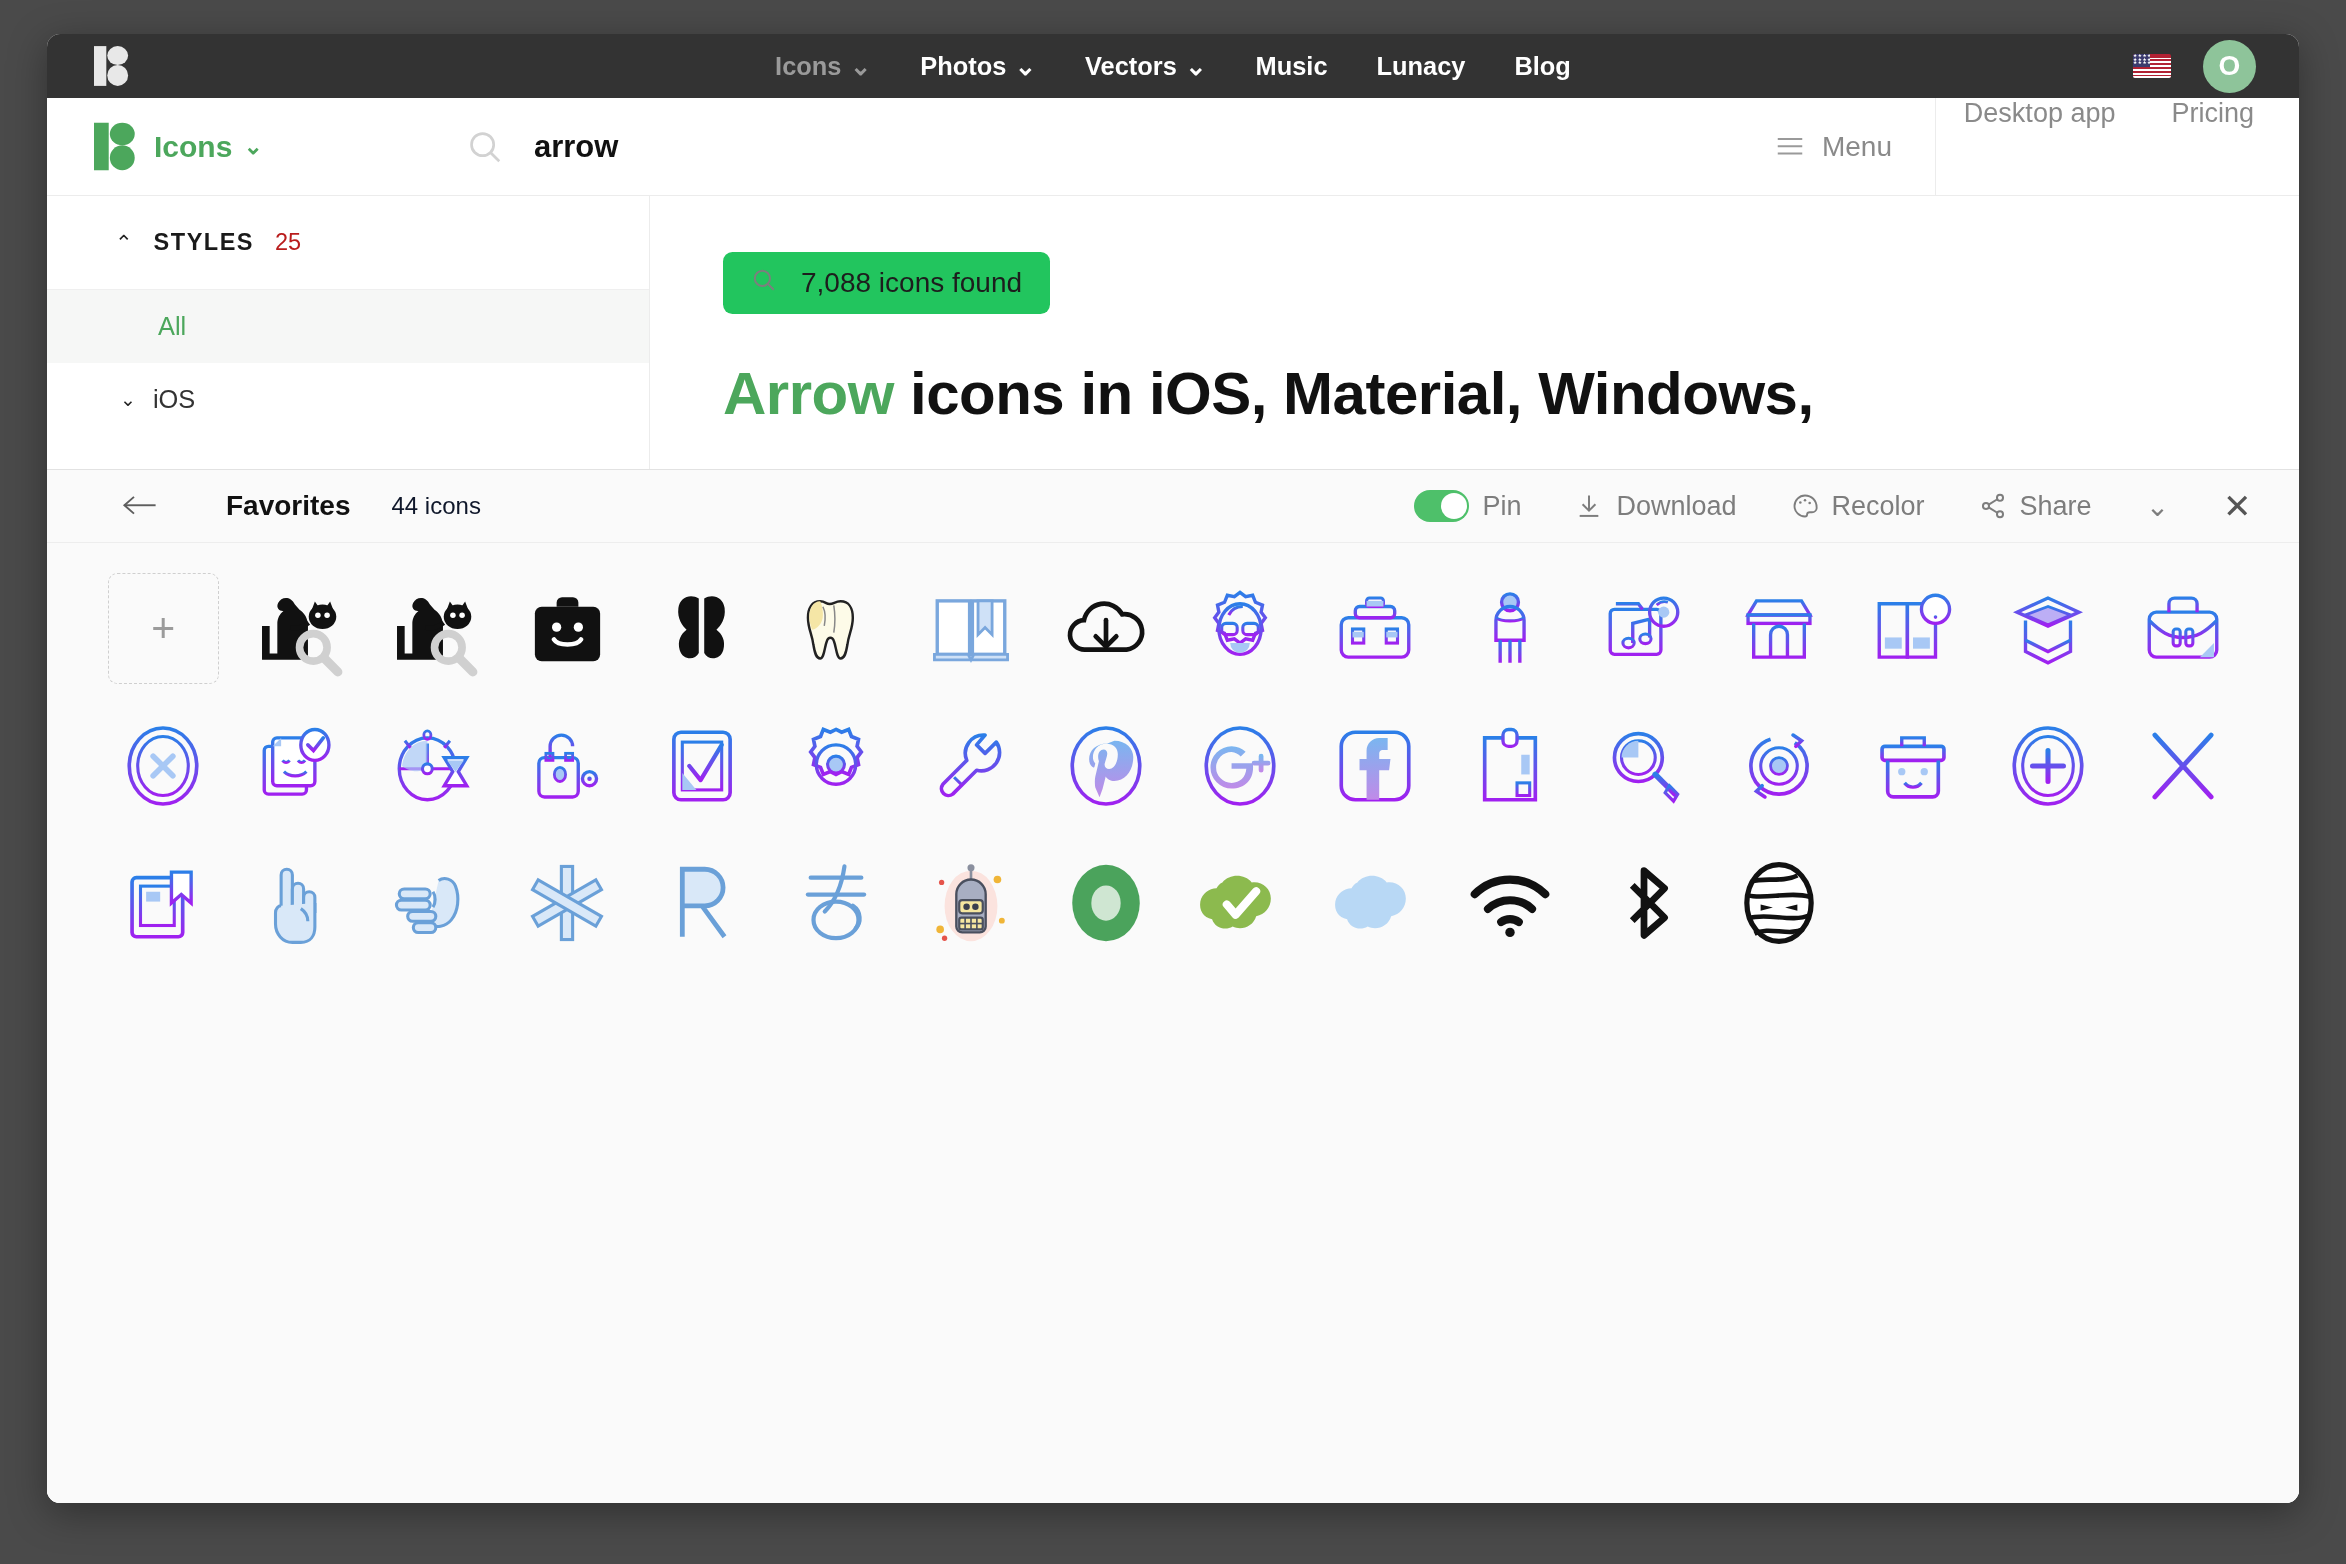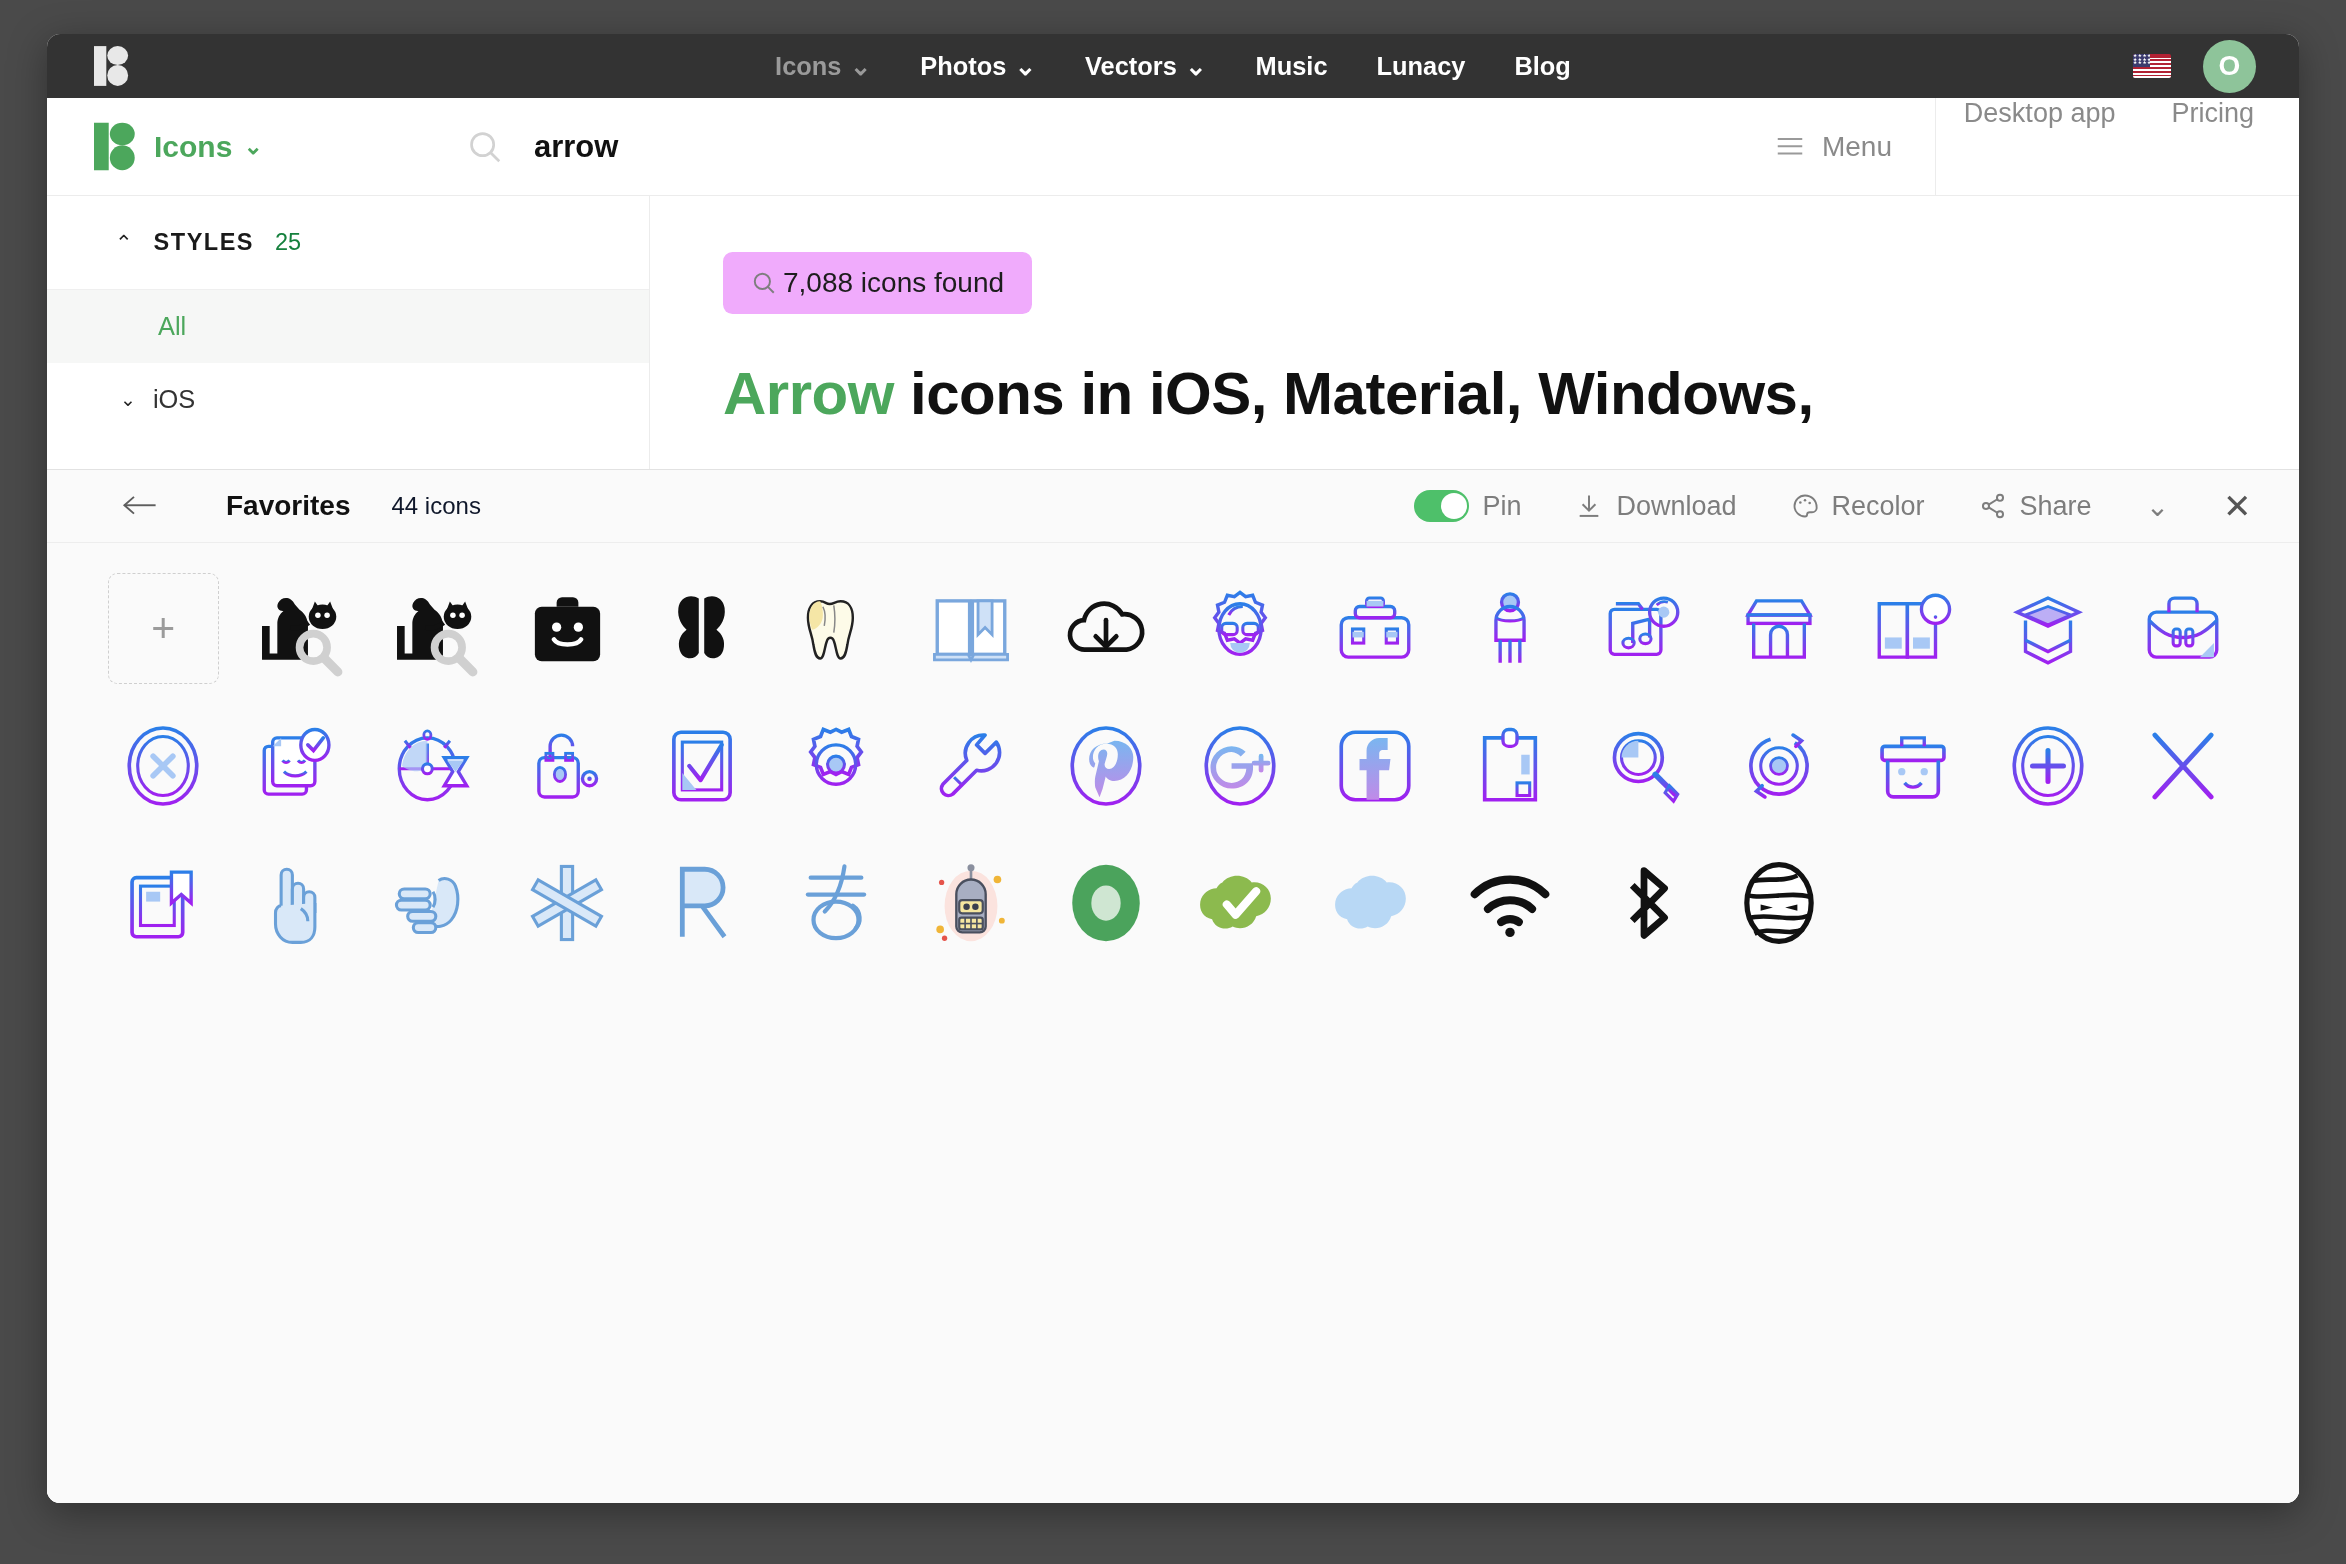--- a/index.html
+++ b/index.html
@@ -89,32 +89,32 @@
   .body-split { display:flex; height: calc(1469px - 64px - 98px); }
   .sidebar {
     width: 603px; border-right: 0.9px solid #ececec; background:#fff; flex:none;
   }
   .side-section {
     height: 94px; display:flex; align-items:center; gap: 21px;
     padding-left: 68px; border-bottom:0.9px solid #efefef;
   }
   .side-section .caret { color:#222; font-size:21px; }
   .side-title { font-size:23.5px; font-weight:700; letter-spacing:1.5px; color:#1a1a1a; }
-  .side-count { font-size:23.5px; color:#15803d; }
+  .side-count { font-size:23.5px; color:#b91c1c; }
   .side-item {
     height: 73px; display:flex; align-items:center; padding-left: 111px;
     font-size:25.4px; color:#333; cursor:pointer;
   }
   .side-item.active { background:#f6f7f6; color:#4ca75c; }
   .side-item .caret { margin-left:-38px; margin-right:17px; color:#222; font-size:19px; }
 
   .main { flex:1; background:#fff; padding: 56px 0 0 73px; }
   .found-pill {
-    display:inline-flex; align-items:center; gap:6px;
-    background:#f0abfc; border-radius: 9.4px;
+    display:inline-flex; align-items:flex-start; gap:24px;
+    background:#22c55e; border-radius: 9.4px;
     padding: 15px 28px; font-size: 28px; color:#1d1d1d;
   }
   .page-title {
     margin-top: 45px; font-size: 60px; font-weight: 700; color:#111; letter-spacing:-0.5px;
   }
   .page-title .hl { color:#4ca75c; }
 
   
   .fav-panel {
     position:absolute; left:0; right:0; bottom:0; top: 435px;

